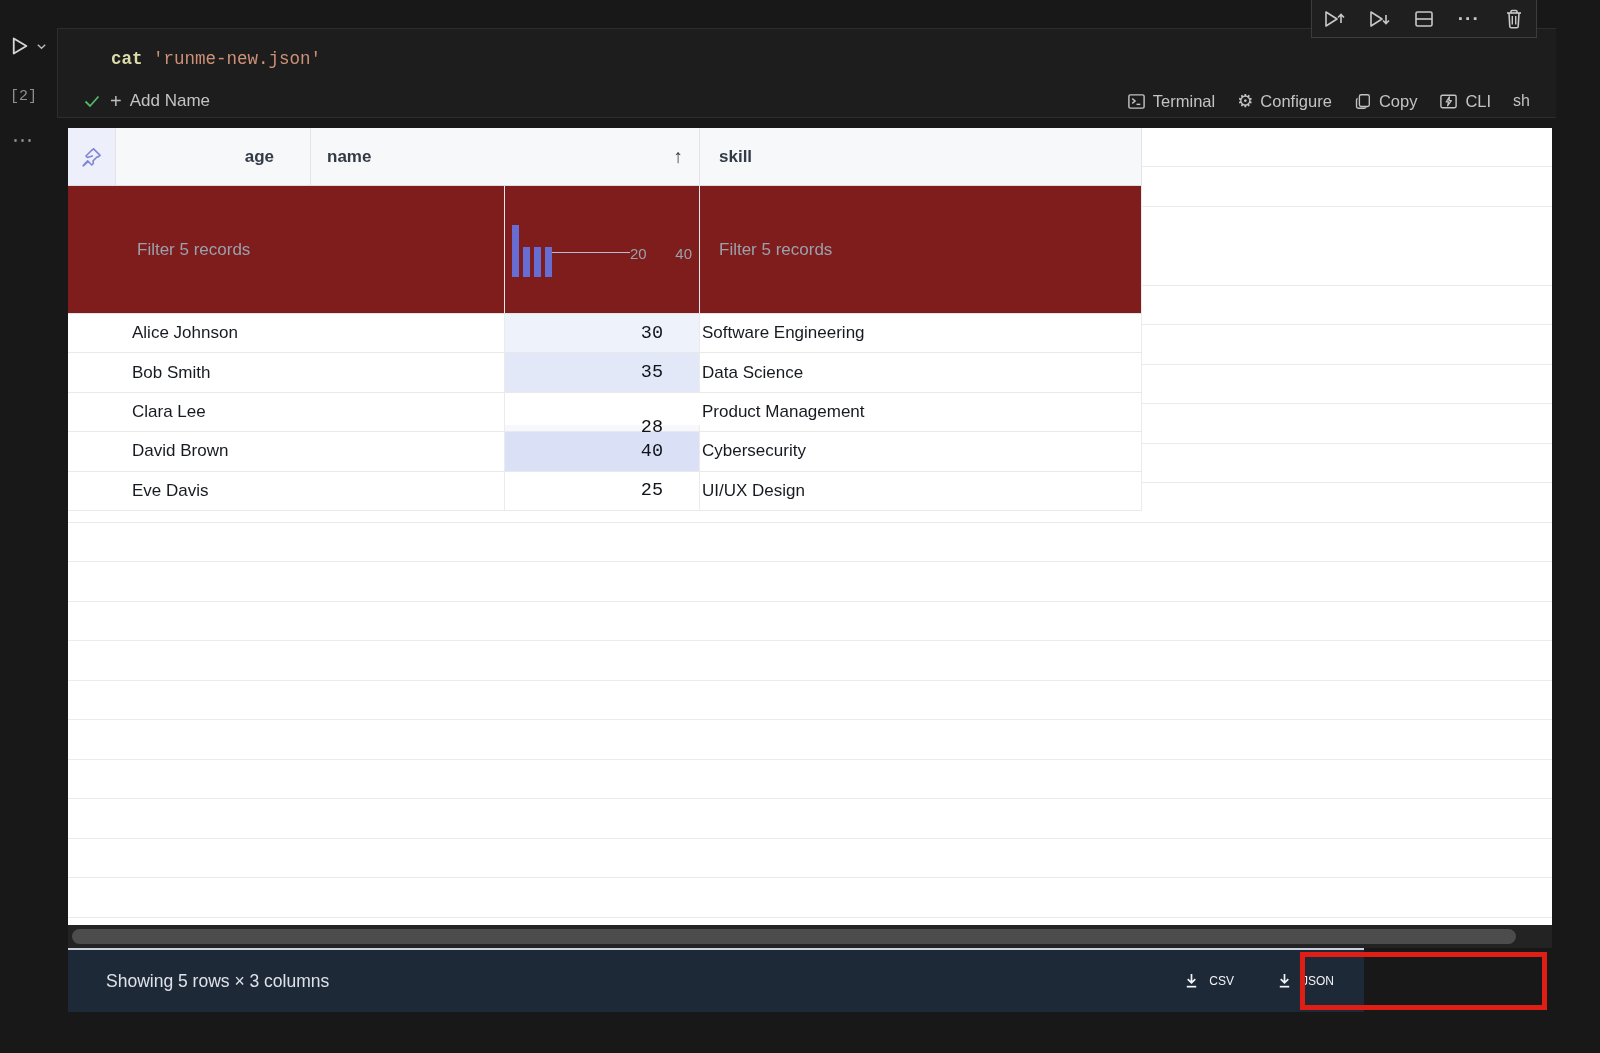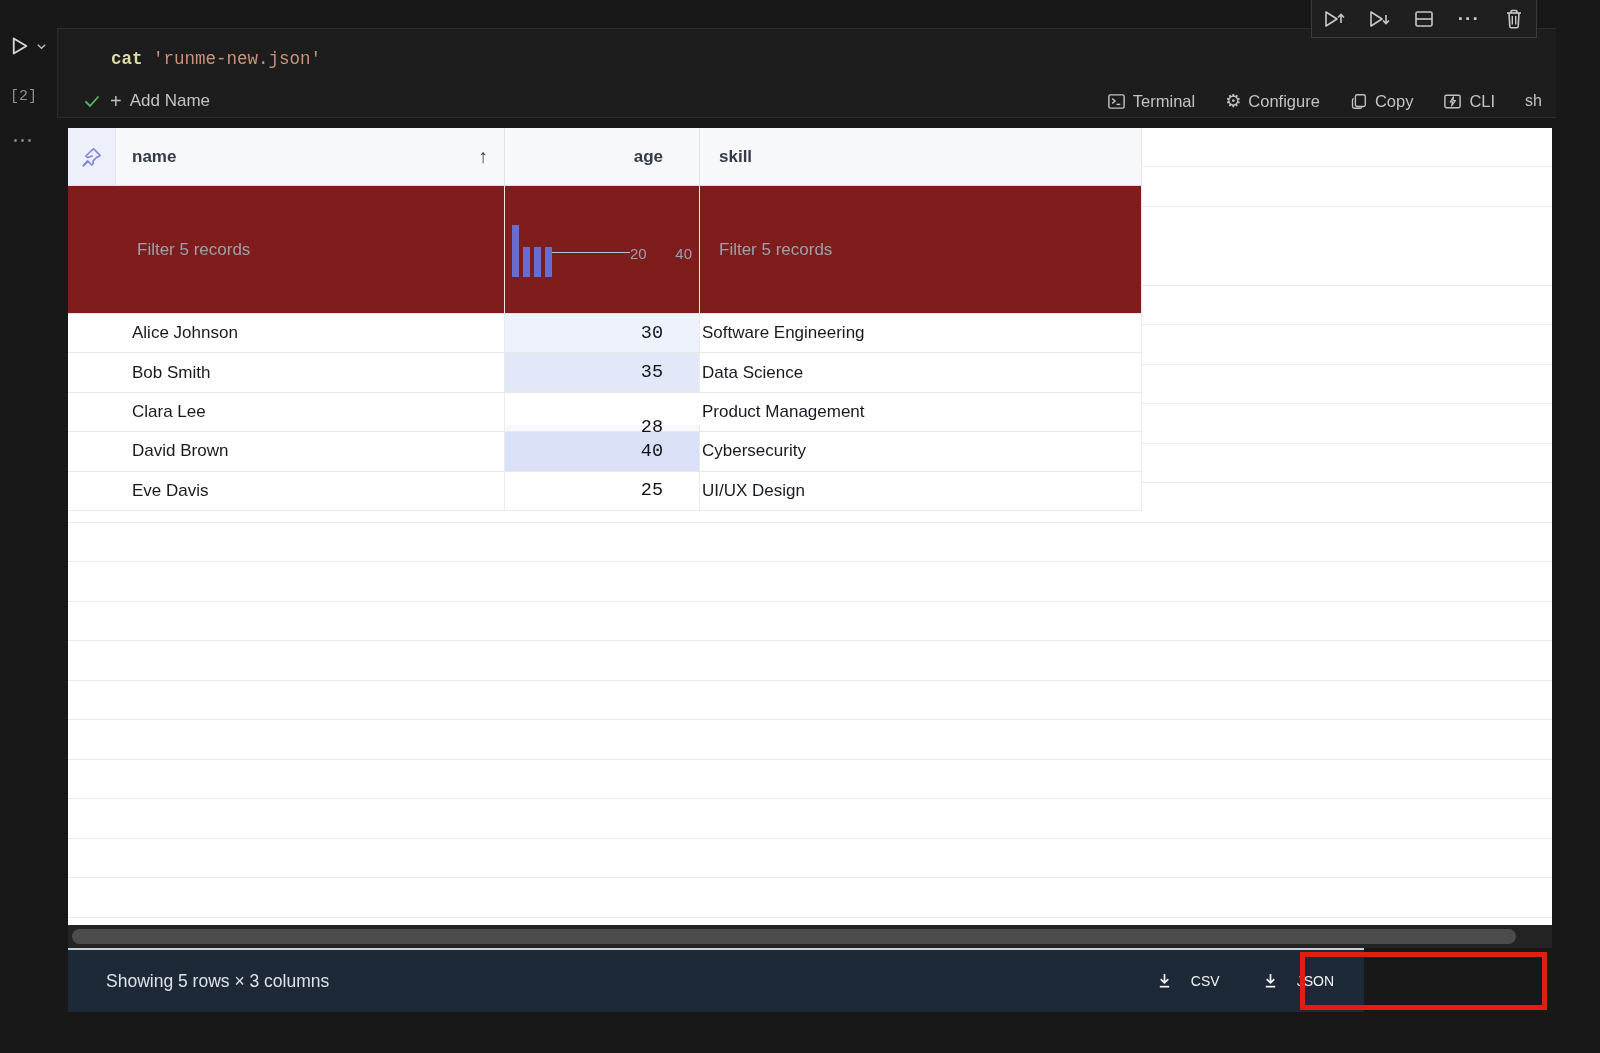--- a/index.html
+++ b/index.html
@@ -13,21 +13,21 @@
   .exec-count { left:10px; top:88px; color:#8f8f8f; font-family:"Liberation Mono", monospace; font-size:15px; }
   .rail-more { left:12px; top:128px; color:#9a9a9a; font-size:21px; letter-spacing:2px; cursor:pointer; }
 
   
   .code-area { left:57px; top:28px; width:1499px; height:90px; background:#1d1d1d; border:1px solid #2d2d2d; border-right:none; }
   .code-line { position:absolute; left:53px; top:20px; font-family:"Liberation Mono", monospace; font-size:17.5px; }
   .kw { color:#dcdcaa; font-weight:bold; }
   .str { color:#ce9178; }
   .status-row { position:absolute; left:0; top:56px; width:100%; height:32px; display:flex; align-items:center; }
   .status-left { display:flex; align-items:center; gap:8px; margin-left:24px; }
-  .status-right { margin-left:auto; margin-right:14px; display:flex; align-items:center; gap:30px; }
+  .status-right { margin-left:auto; margin-right:26px; display:flex; align-items:center; gap:22px; }
   .stat-item { display:flex; align-items:center; gap:7px; color:#c3c3c3; font-size:16.5px; cursor:pointer; }
   .add-name { display:flex; align-items:center; gap:8px; color:#c3c3c3; font-size:17px; cursor:pointer; }
   .plus { font-size:20px; color:#bdbdbd; font-weight:400; }
   .lang-label { color:#c3c3c3; font-size:16px; cursor:pointer; }
   .gear-glyph { font-size:18px; color:#c3c3c3; }
 
   
   .cell-toolbar { left:1311px; top:0; width:226px; height:38px; background:#1f1f1f; border:1px solid #3c3c3c; border-top:none; display:flex; align-items:center; justify-content:space-around; z-index:5; }
   .tbtn { display:flex; align-items:center; justify-content:center; width:34px; height:30px; cursor:pointer; position:relative; }
   .ellipsis-glyph { color:#c8c8c8; font-size:19px; letter-spacing:1px; font-weight:bold; }
@@ -65,21 +65,21 @@
   .c-skill { width:442px; padding-left:2px; }
 
   
   .hscroll { left:68px; top:925px; width:1484px; height:23px; background:#232323; }
   .hthumb { position:absolute; left:4px; top:4px; width:1444px; height:15px; border-radius:8px; background:#4c4c4c; cursor:grab; }
 
   
   .footer { left:68px; top:948px; width:1296px; height:64px; background:#1e2938; border-top:2px solid #c8d0dd; display:flex; align-items:center; }
   .footer-status { margin-left:38px; color:#dde2e9; font-size:17.5px; }
   .footer-actions { margin-left:auto; margin-right:30px; display:flex; align-items:center; gap:42px; }
-  .dl-btn { display:flex; align-items:center; gap:18px; color:#f2f4f7; font-size:14px; cursor:pointer; }
+  .dl-btn { display:flex; align-items:center; gap:9px; color:#f2f4f7; font-size:12px; cursor:pointer; }
 
   .red-box { left:1300px; top:952px; width:247px; height:58px; border:5px solid #df1f16; z-index:50; background:transparent; pointer-events:none; }
 
   svg { display:block; }
 </style>
 </head>
 <body>
 
 <div class="abs rail">
   <div class="abs run-btn">
@@ -200,26 +200,26 @@
   <div class="ptable">
 
     <div class="hdr-row">
       <div class="hdr-cell pin-cell">
         <span>
           <svg width="26" height="26" viewBox="0 0 24 24">
               <path d="M13.5 4.5 L19.5 10.5 L17.5 12 L16.8 11.8 L13 15.6 L13.2 18 L11.8 19.4 L8 15.6 L4.6 19 L3.8 20.2 L5 19.4 L8.4 16 M8 15.6 L4.6 19 M12.2 11 L7.8 12.5 L6.4 11.1 L11.5 6 L13.5 4.5" fill="none" stroke="#8187d8" stroke-width="1.5" stroke-linejoin="round" stroke-linecap="round"></path>
             </svg>
         </span>
       </div>
+      <div class="hdr-cell hdr-age">
+        <span>age</span>
+      </div>
       <div class="hdr-cell hdr-name">
         <span>name</span>
         <span class="sort-arrow">↑</span>
-      </div>
-      <div class="hdr-cell hdr-age">
-        <span>age</span>
       </div>
       <div class="hdr-cell hdr-skill" style="border-right:1px solid #e3e4e9;">
         <span>skill</span>
       </div>
     </div>
 
     <div class="filter-row">
       <div class="filter-cell fc-name">
         <span class="placeholder">Filter 5 records</span>
       </div>

